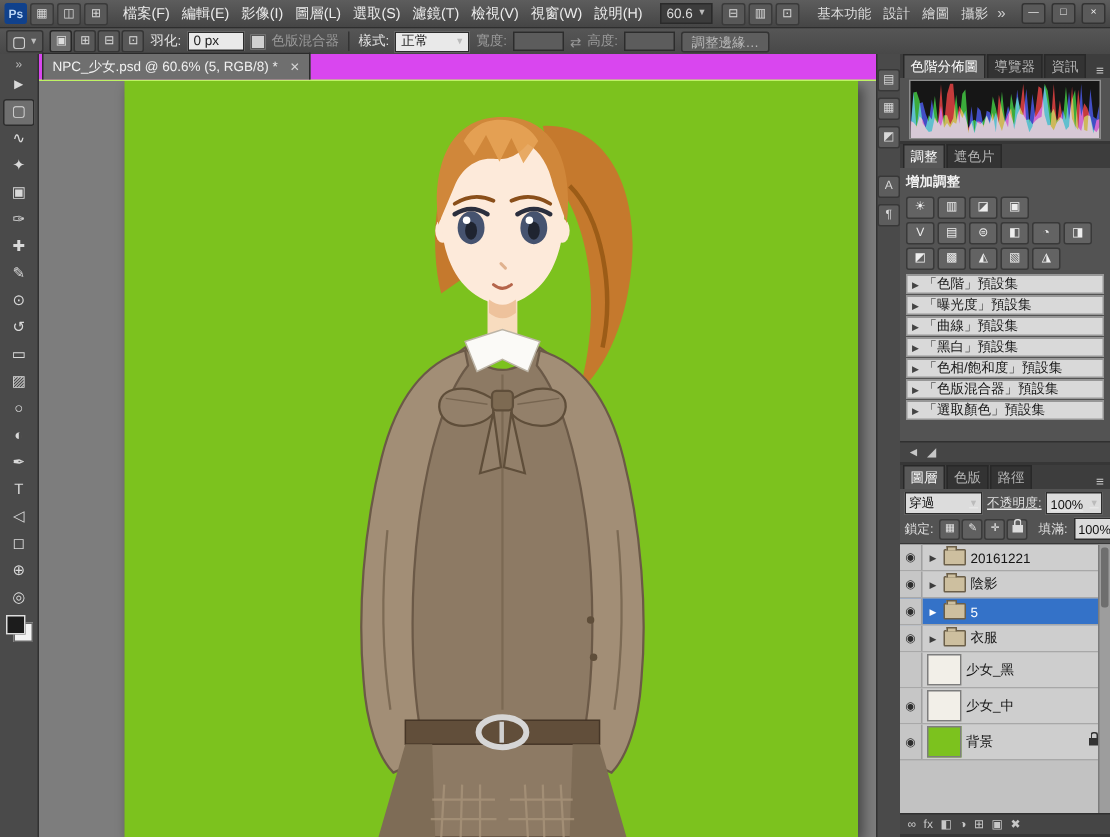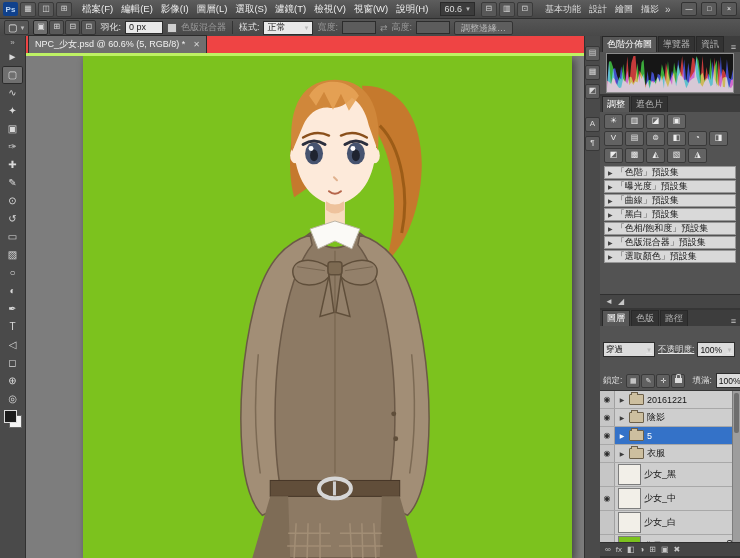--- a/index.html
+++ b/index.html
@@ -47,21 +47,21 @@
   .main{position:absolute;top:36px;left:0;right:0;bottom:0;display:flex;}
   .toolstrip{width:25px;background:#4a4a4a;border-right:1px solid #313131;display:flex;flex-direction:column;
              align-items:center;padding-top:2px;flex:none;}
   .tool-collapse{font-size:8px;color:#bbb;height:10px;line-height:9px;}
   .tool{width:21px;height:18px;line-height:18px;text-align:center;color:#d9d9d9;font-size:10px;border-radius:2px;flex:none;}
   .tool.active{background:#6f6f6f;box-shadow:inset 0 0 0 1px #2c2c2c;}
   .colorchips{position:relative;width:18px;height:18px;margin-top:2px;flex:none;}
   .colorchips .fg{position:absolute;left:0;top:0;width:11px;height:11px;background:#1c1c1c;border:1px solid #ddd;}
   .colorchips .bg{position:absolute;right:0;bottom:0;width:11px;height:11px;background:#f4f4f4;border:1px solid #666;}
   .center{flex:1;display:flex;flex-direction:column;min-width:0;}
-  .tabbar{height:17px;background:#ef4444;border-bottom:3px solid #bef264;display:flex;align-items:flex-end;padding-left:2px;}
+  .tabbar{height:17px;background:#d946ef;border-bottom:1px solid #bef264;display:flex;align-items:flex-end;padding-left:2px;}
   .doctab{background:#6f6f6f;border:1px solid #2b2b2b;border-bottom:none;color:#f1f1f1;font-size:9px;
           padding:2px 6px 2px 6px;display:flex;align-items:center;gap:8px;max-width:75%;white-space:nowrap;}
   .closex{color:#d5d5d5;font-size:8px;}
   .canvas{flex:1;background:var(--canvas_gray,#7d7d7d);position:relative;overflow:hidden;}
   .artwork{position:absolute;top:0;left:57px;right:12px;bottom:0;background:var(--canvas_green,#7cc21e);
            box-shadow:3px 3px 8px rgba(0,0,0,.45);}
   .artwork svg{width:100%;height:100%;display:block;}
   
   .strip{width:15px;background:#4a4a4a;border-left:1px solid #313131;display:flex;flex-direction:column;
          align-items:center;padding-top:10px;gap:4px;flex:none;}
@@ -89,21 +89,21 @@
             line-height:12px;text-align:center;border-radius:2px;}
   #adj-presets{margin-top:3px;border-radius:25px;}
   .adj-preset{display:flex;align-items:center;gap:3px;background:#d9d9d9;color:#161616;font-size:9px;
               height:11px;border:1px solid #979797;margin-bottom:1px;padding:0 3px;white-space:nowrap;overflow:hidden;}
   .parrow{font-size:6px;color:#444;}
   .pfooter{height:13px;background:#454545;border-top:1px solid #303030;display:flex;align-items:center;
            gap:5px;padding:0 5px;flex:none;}
   .pficon{color:#c7c7c7;font-size:8px;line-height:12px;}
   
   .layers .pbody{display:flex;flex-direction:column;}
-  .blendrow{display:flex;align-items:center;gap:3px;padding:16px 3px;flex:none;text-decoration:underline;}
+  .blendrow{display:flex;align-items:center;gap:3px;padding:2px 3px;flex:none;text-decoration:underline;}
   .lockrow{display:flex;align-items:center;gap:4px;padding:0 3px 2px 3px;flex:none;}
   .lbl{font-size:8.5px;color:#dedede;white-space:nowrap;}
   .select{background:#dcdcdc;color:#111;border:1px solid #2d2d2d;display:flex;align-items:center;
           justify-content:space-between;font-size:8.5px;padding:0 2px;height:13px;}
   .blend-select{width:46px;}
   .val-select{width:32px;}
   .lockbtn{width:12px;height:12px;background:#606060;border:1px solid #3a3a3a;color:#e8e8e8;font-size:7px;
            line-height:11px;text-align:center;border-radius:2px;display:inline-flex;align-items:center;justify-content:center;}
   .csslock{display:inline-block;width:7px;height:5px;background:#ddd;position:relative;}
   .csslock::before{content:'';position:absolute;left:1px;top:-4px;width:3px;height:3px;border:1px solid #ddd;
@@ -337,20 +337,21 @@
             </svg>
         </div>
       </section>
 
       <section class="panel adjust">
         <div class="ptabs" id="adjust-tabs">
             <span class="ptab active">調整</span>
             <span class="ptab">遮色片</span>
           </div>
         <div class="pbody">
+          <div class="adj-header">增加調整</div>
           <div id="adj-icons">
               <div class="adj-iconrow">
                 <span class="adj-icon">☀</span>
                 <span class="adj-icon">▥</span>
                 <span class="adj-icon">◪</span>
                 <span class="adj-icon">▣</span>
               </div>
               <div class="adj-iconrow">
                 <span class="adj-icon">V</span>
                 <span class="adj-icon">▤</span>
@@ -469,25 +470,20 @@
                   <span class="eyecell"></span>
                   <span class="thumb"></span>
                   <span class="lname">少女_黑</span>
                 </div>
                 <div class="lrow thumbrow">
                   <span class="eyecell">◉</span>
                   <span class="thumb"></span>
                   <span class="lname">少女_中</span>
                 </div>
                 <div class="lrow thumbrow">
-                  <span class="eyecell"></span>
-                  <span class="thumb"></span>
-                  <span class="lname">少女_白</span>
-                </div>
-                <div class="lrow thumbrow">
                   <span class="eyecell">◉</span>
                   <span class="thumb green"></span>
                   <span class="lname">背景</span>
                   <span class="csslock rowlock"></span>
                 </div>
               </div>
             <div class="lscroll">
                 <div class="th"></div>
               </div>
           </div>

